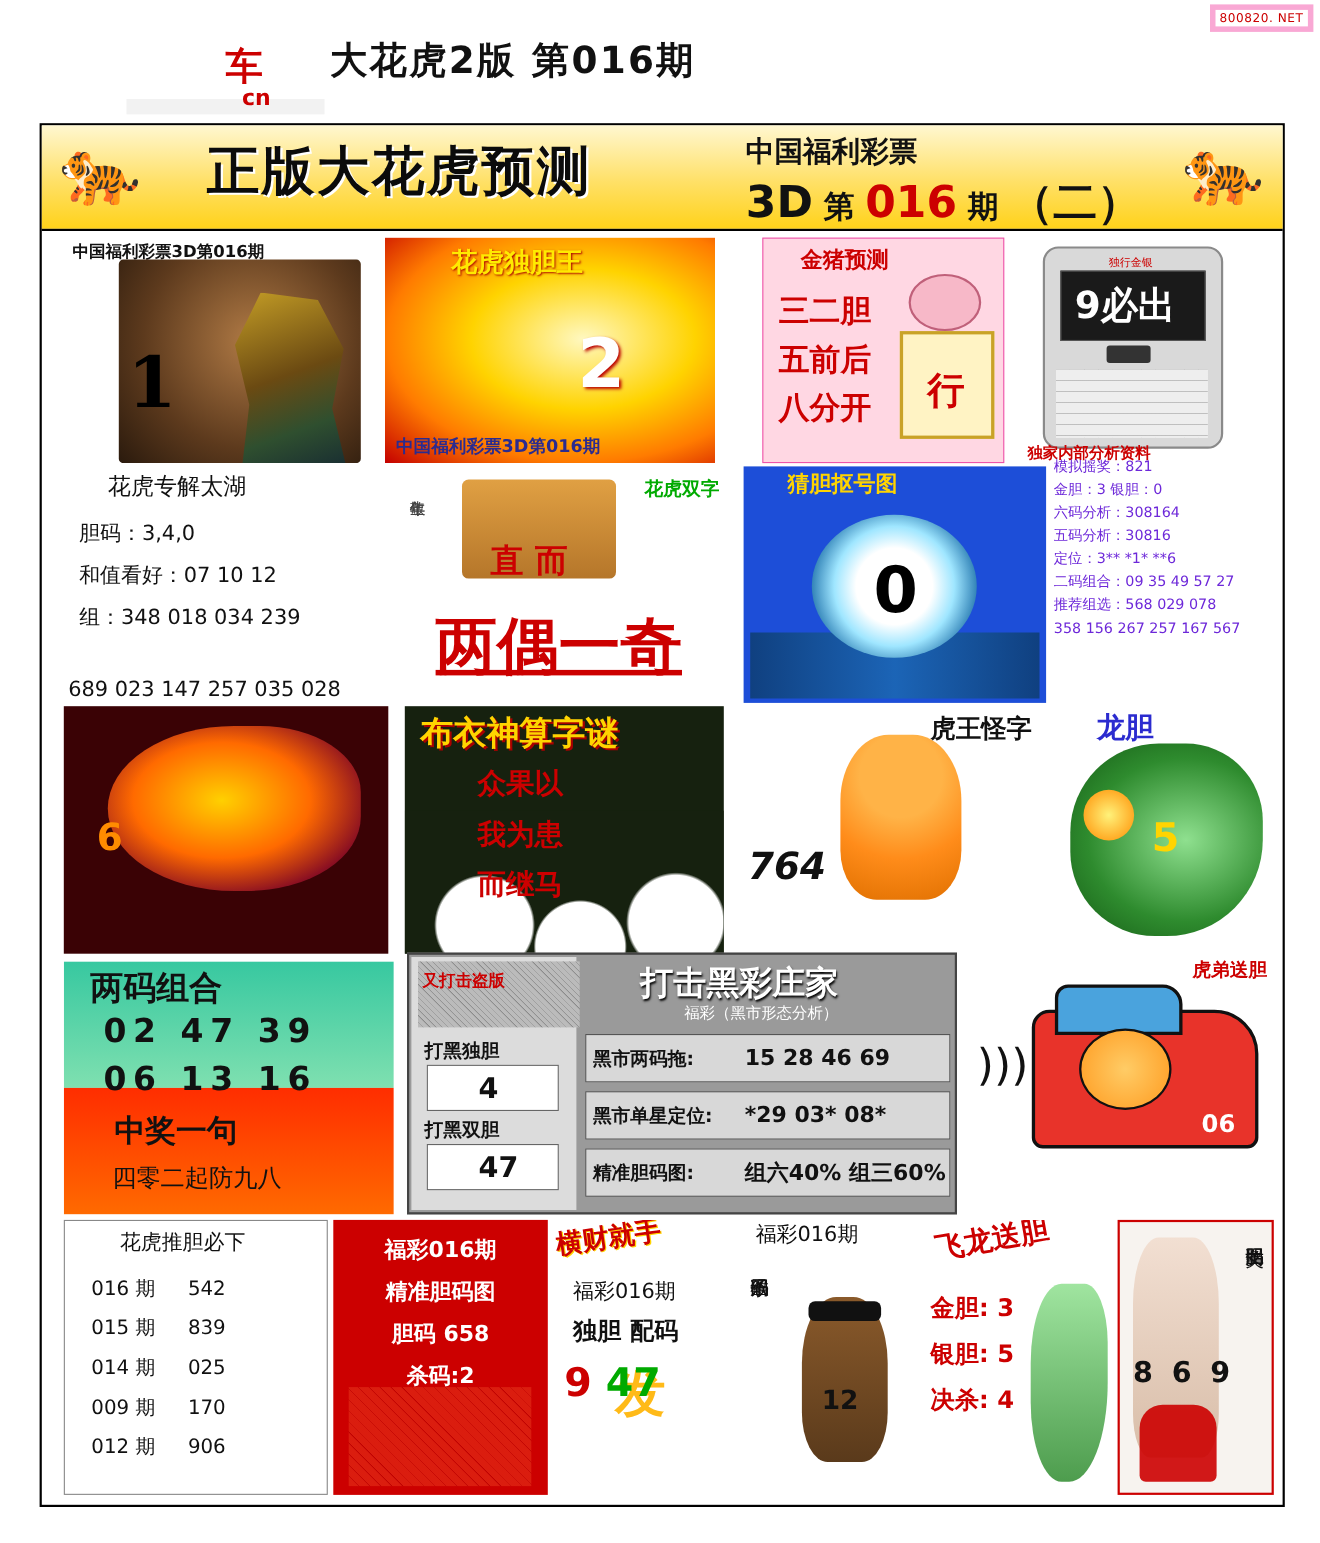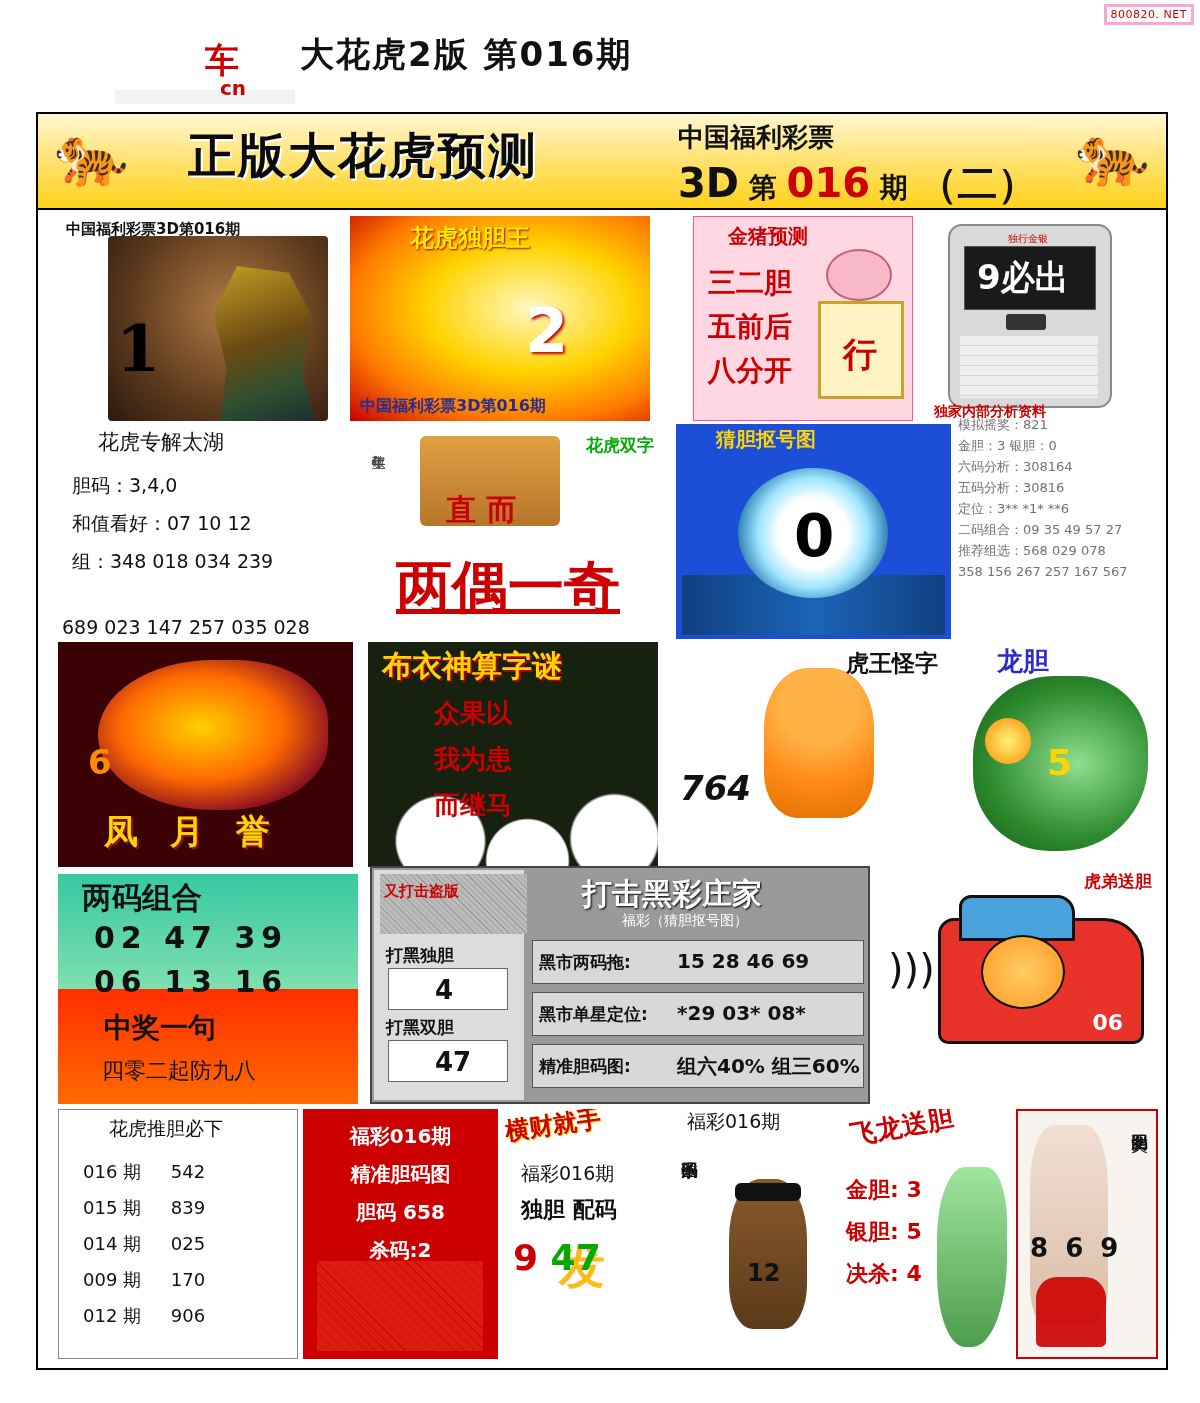--- a/index.html
+++ b/index.html
@@ -1,20 +1,20 @@
 <!DOCTYPE html>
 <html><head>
 <meta charset="utf-8">
 <style>
   html,body{margin:0;padding:0;background:#fff;}
   body{font-family:"DejaVu Sans","Liberation Sans",sans-serif;}
   #page{position:relative;width:1200px;height:1403px;background:#ffffff;overflow:hidden;}
 
   
-  .wm{position:absolute;right:6px;top:4px;border:3px solid #f9a8d4;color:#c00;font-size:11px;
+  .wm{position:absolute;right:6px;top:4px;border:5px solid #f9a8d4;color:#c00;font-size:11px;
       padding:1px 4px;background:#fff;letter-spacing:.5px;}
 
   .logo-box{position:absolute;left:60px;top:18px;width:230px;height:70px;}
   .logo-char{position:absolute;left:145px;top:20px;font-size:34px;color:#c00;font-weight:bold;
      font-family:"DejaVu Sans",sans-serif;}
   .logo-cn{position:absolute;left:160px;top:58px;font-size:20px;color:#c00;font-weight:bold;}
   .logo-bar{position:absolute;left:55px;top:72px;width:180px;height:14px;background:#f2f2f2;}
 
   .page-title{position:absolute;left:300px;top:32px;font-size:34px;color:#111;font-weight:bold;
      letter-spacing:2px;}
@@ -98,21 +98,21 @@
 
   .c-zero{left:638px;top:310px;width:275px;height:215px;background:#1d4ed8;}
   .zero-title{position:absolute;left:40px;top:2px;font-size:20px;color:#ffd400;font-weight:bold;}
   .zero-glow{position:absolute;left:62px;top:44px;width:150px;height:130px;border-radius:50%;
      background:radial-gradient(circle,#fff 35%,#9fe6ff 55%,#1b6ea8 80%,#000);}
   .zero-num{position:absolute;left:118px;top:78px;font-size:58px;color:#000;font-weight:bold;}
   .zero-hands{position:absolute;left:6px;bottom:4px;right:6px;height:60px;
      background:linear-gradient(90deg,#0a3a5a,#1b6ea8,#0a3a5a);opacity:.7;}
 
   .c-analysis{left:920px;top:300px;width:200px;height:225px;}
-  .an-lines{position:absolute;left:0;top:0;font-size:13px;color:#737373;line-height:21px;}
+  .an-lines{position:absolute;left:0;top:0;font-size:13px;color:#6d28d9;line-height:21px;}
 
   
   .c-phoenix{left:20px;top:528px;width:295px;height:225px;background:#3a0205;}
   .ph-glow{position:absolute;left:40px;top:18px;width:230px;height:150px;
      background:radial-gradient(ellipse at 45% 45%,#ffd000,#ff6a00 45%,#8a0f22 75%,#3a0205);
      border-radius:50% 40% 45% 50%;}
   .ph-num{position:absolute;left:30px;top:100px;font-size:34px;color:#ff8c00;font-weight:bold;}
   .ph-text{position:absolute;left:46px;bottom:12px;font-size:34px;color:#ffd400;font-weight:bold;
      letter-spacing:10px;text-shadow:2px 2px 0 #8a0f22;}
 
@@ -334,21 +334,20 @@
         <div>定位：3** *1* **6</div>
         <div>二码组合：09 35 49 57 27</div>
         <div>推荐组选：568 029 078</div>
         <div>358 156 267 257 167 567</div>
       </div>
     </div>
 
     <div class="cell c-phoenix">
       <div class="ph-glow"></div>
       <div class="ph-num">6</div>
-      <div class="ph-text">凤 月 誉</div>
     </div>
 
     <div class="cell c-flower">
       <div class="fl-petals"></div>
       <div class="fl-title">布衣神算字谜</div>
       <div class="fl-lines">
         <div>众果以</div>
         <div>我为患</div>
         <div>而继马</div>
       </div>
@@ -385,21 +384,21 @@
         <div class="hit-lbl" style="top:74px">打黑独胆</div>
         <div class="hit-box" style="top:98px">
           <span>4</span>
         </div>
         <div class="hit-lbl" style="top:146px">打黑双胆</div>
         <div class="hit-box" style="top:170px">
           <span>47</span>
         </div>
       </div>
       <div class="hit-title">打击黑彩庄家</div>
-      <div class="hit-sub">福彩（猜胆抠号图）</div>
+      <div class="hit-sub">福彩（黑市形态分析）</div>
       <div class="hit-row" style="top:72px">
         <span class="k">黑市两码拖:</span>
         <span class="v">15 28 46 69</span>
       </div>
       <div class="hit-row" style="top:124px">
         <span class="k">黑市单星定位:</span>
         <span class="v">*29 03* 08*</span>
       </div>
       <div class="hit-row" style="top:176px">
         <span class="k">精准胆码图:</span>

